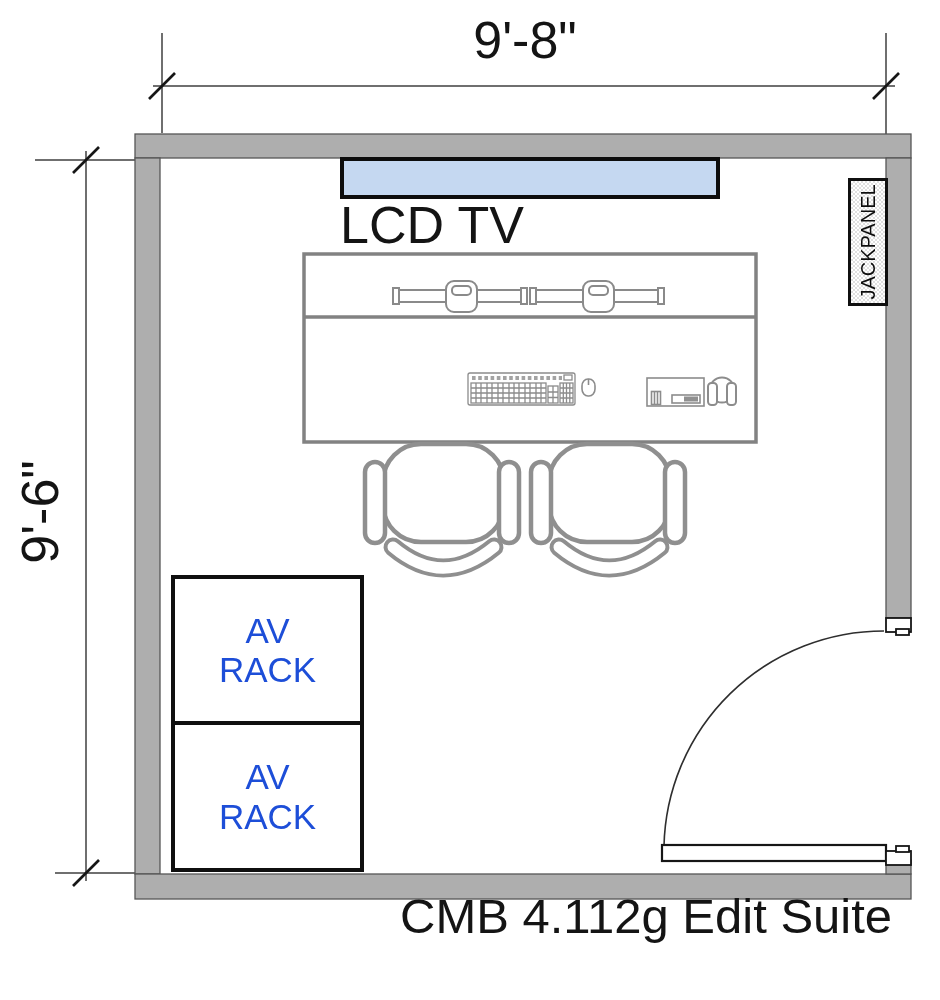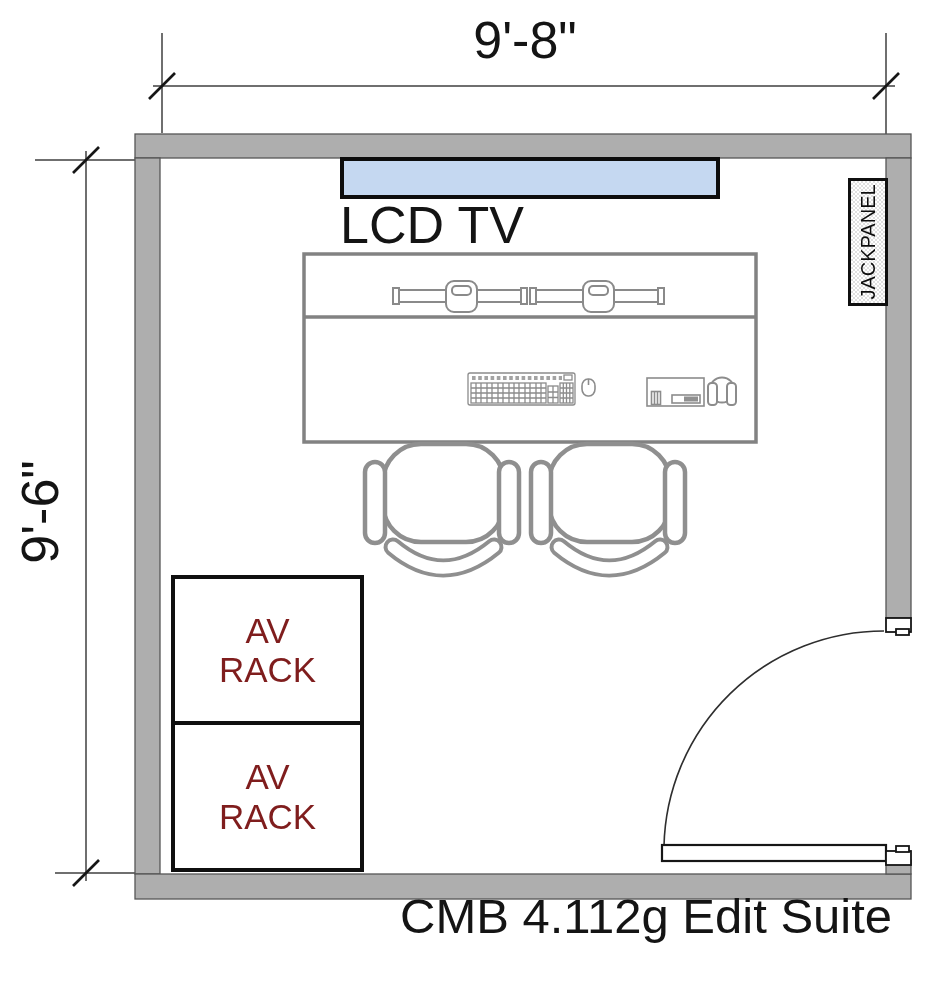--- a/index.html
+++ b/index.html
@@ -19,21 +19,21 @@
     position:absolute; left:848px; top:178px; width:40px; height:128px;
     box-sizing:border-box; border:3px solid #101010;
     background-color:#ffffff;
     background-image:repeating-conic-gradient(#e0e0e0 0% 25%, #ffffff 0% 50%);
     background-size:4px 4px;
     display:flex; align-items:center; justify-content:center;
   }
   .jackpanel span { transform:rotate(-90deg); font-size:20px; line-height:1;
     white-space:nowrap; color:#0e0e0e; }
   .rack-label { position:absolute; display:flex; align-items:center; justify-content:center;
-    text-align:center; white-space:pre-line; font-size:35px; line-height:1.12; color:#7f1d1d; }
+    text-align:center; white-space:pre-line; font-size:35px; line-height:1.12; color:#1d4ed8; }
   .rack-1 { left:173px; top:577px; width:189px; height:146px; }
   .rack-2 { left:173px; top:723px; width:189px; height:147px; }
   .title { left:400px; top:892px; font-size:49px; line-height:1; white-space:nowrap; }
 </style>
 </head>
 <body>
 
 <div class="canvas">
 
   <svg class="plan-svg" width="940" height="1000" viewBox="0 0 940 1000">

